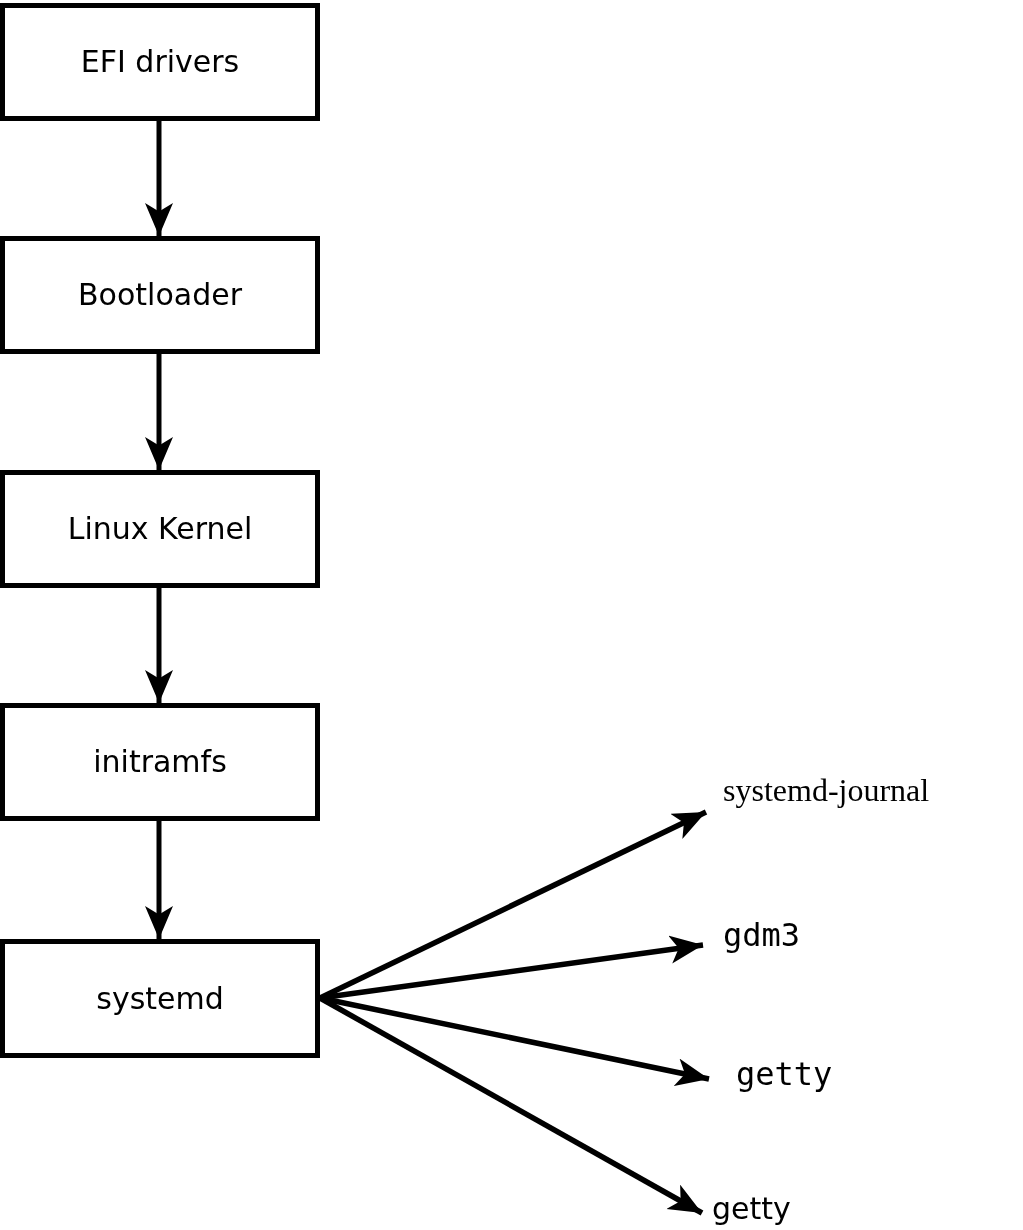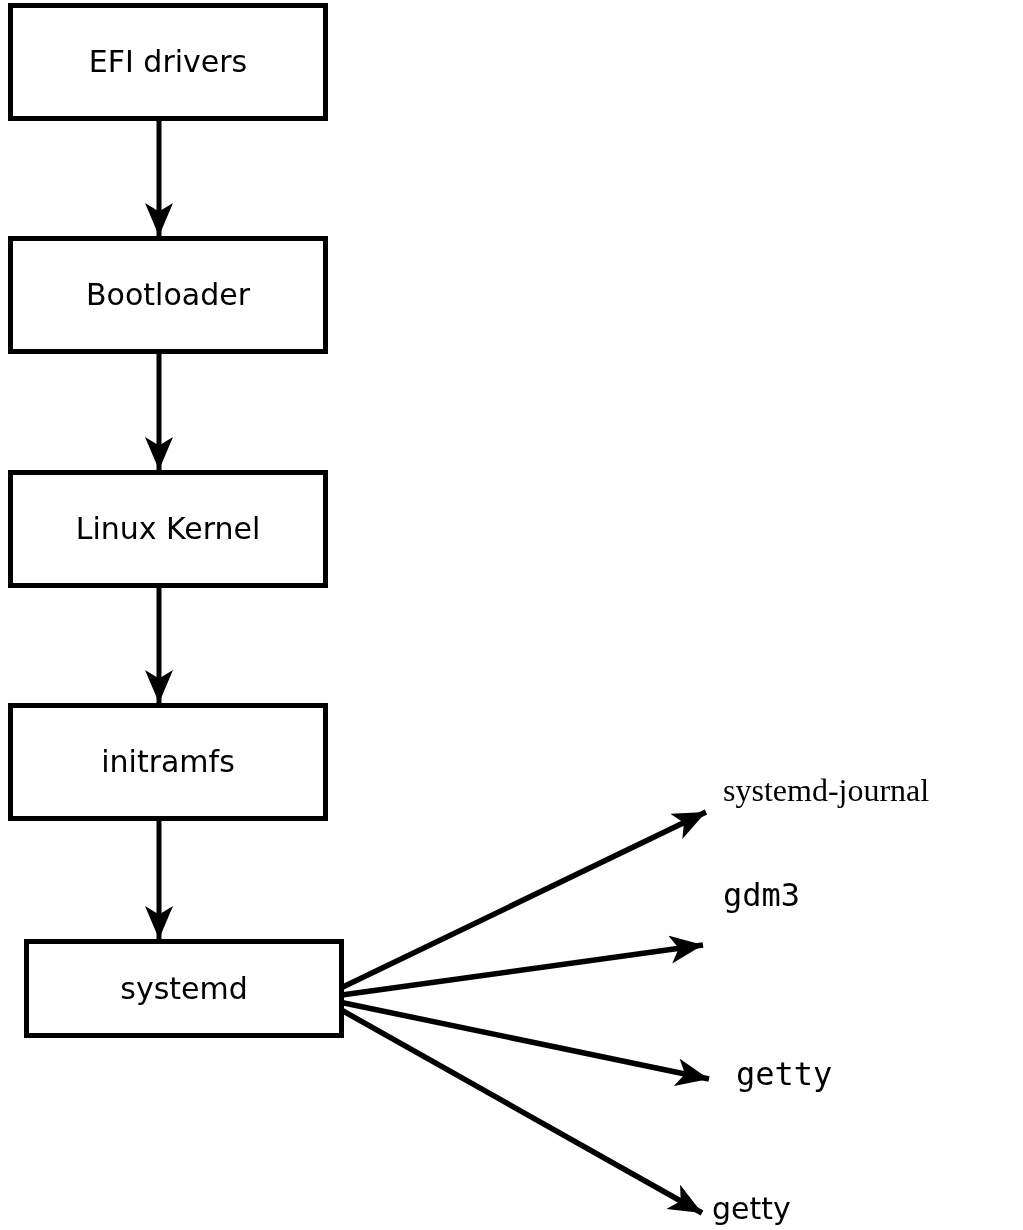--- a/index.html
+++ b/index.html
@@ -18,48 +18,48 @@
   }
   .arrows-layer {
     position: absolute;
     left: 0;
     top: 0;
     width: 1023px;
     height: 1230px;
   }
   .node-box {
     position: absolute;
-    left: 8px;
+    left: 0;
     width: 320px;
     height: 118px;
     box-sizing: border-box;
     border: 5px solid #000000;
     background: #ffffff;
     display: flex;
     align-items: center;
     justify-content: center;
     font-size: 30px;
     line-height: 1;
     white-space: nowrap;
   }
   .box-1 { top: 3px; }
   .box-2 { top: 236px; }
   .box-3 { top: 470px; }
   .box-4 { top: 703px; }
-  .box-5 { top: 939px; height: 99px; margin-left: 16px; }
+  .box-5 { top: 939px; height: 119px; }
   .spawn-label {
     position: absolute;
     transform: translateY(-50%);
     font-family: "DejaVu Sans Mono", monospace;
     font-size: 32px;
     line-height: 1;
     white-space: nowrap;
   }
   .spawn-journal { left: 723px; top: 790px; font-family: Liberation Serif, serif; }
-  .spawn-gdm3    { left: 723px; top: 895px; }
+  .spawn-gdm3    { left: 723px; top: 935px; }
   .spawn-getty   { left: 736px; top: 1074px; }
   .spawn-sshd    {
     left: 712px; top: 1209px;
     font-family: "DejaVu Sans", sans-serif;
     font-size: 30px;
   }
   .note {
     position: absolute;
     left: 560px;
     top: 178px;

